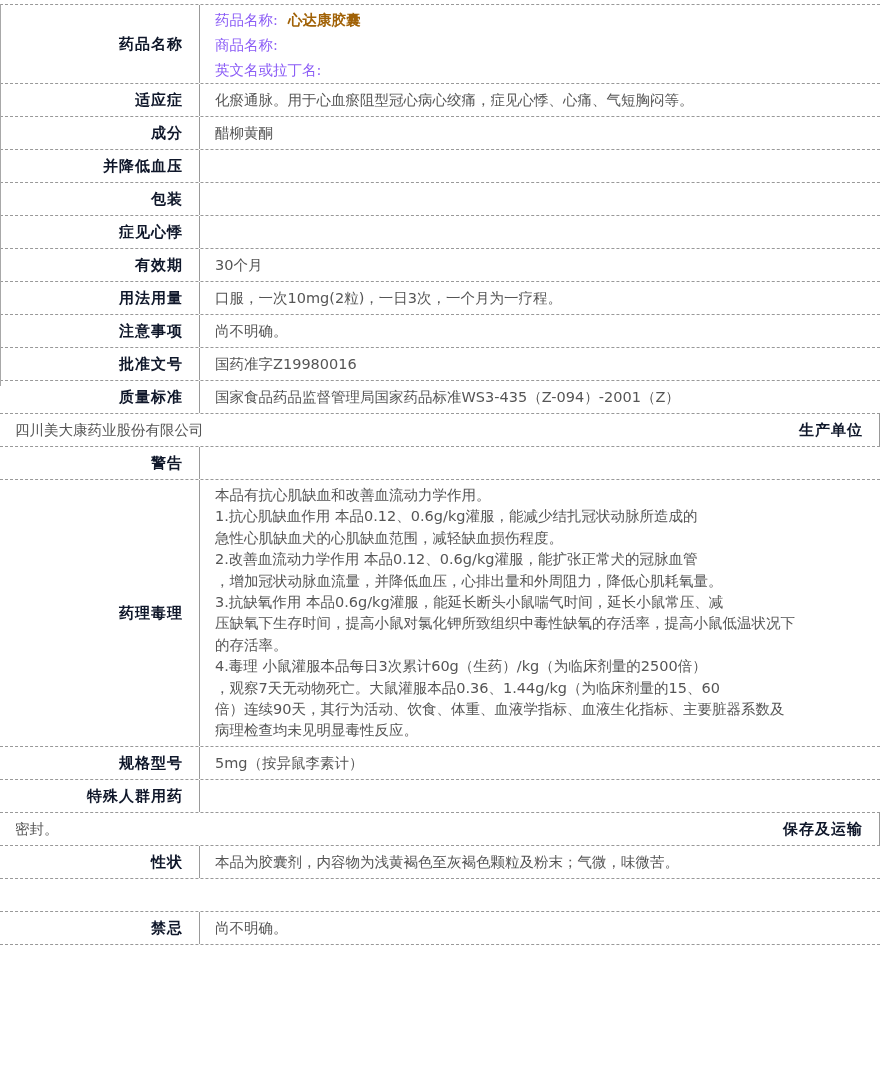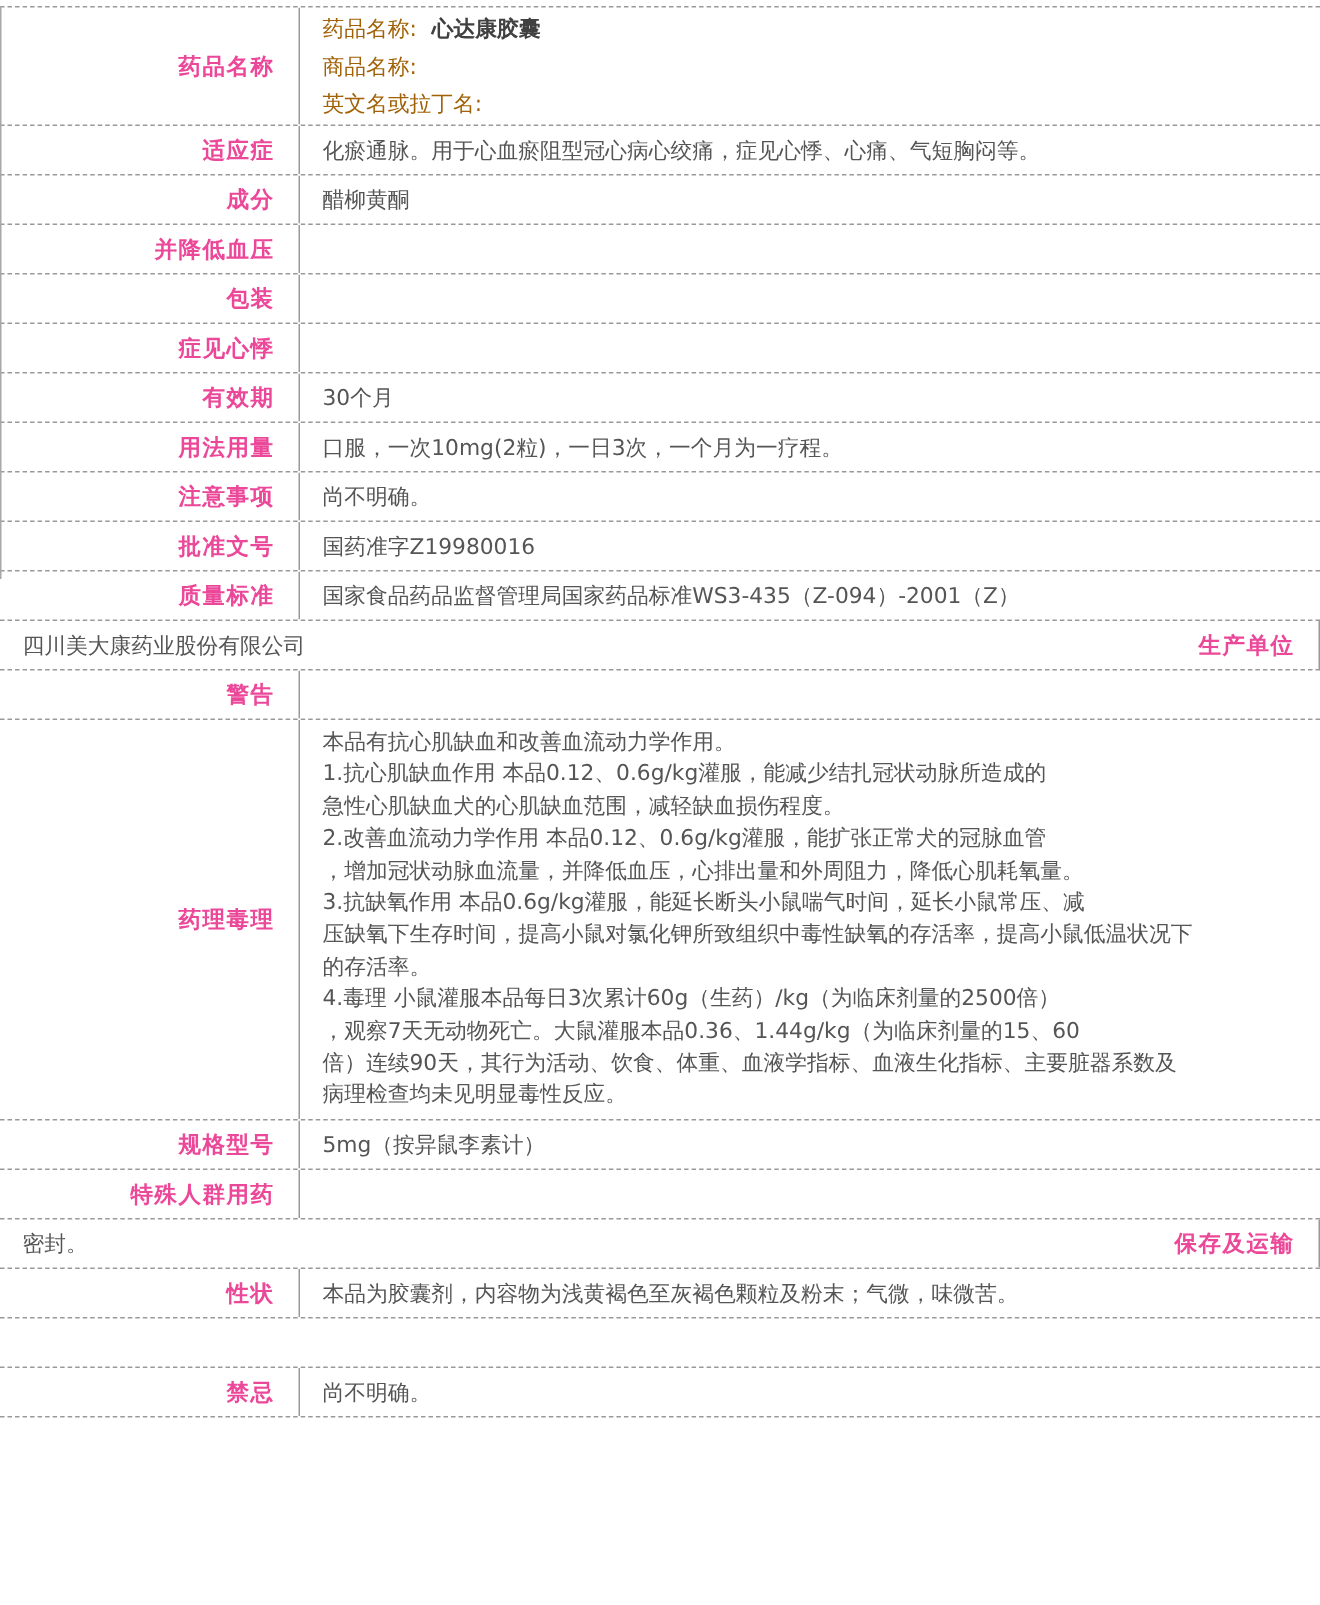--- a/index.html
+++ b/index.html
@@ -39,21 +39,21 @@
   .cell.label {
     width: 200px;
     flex: 0 0 200px;
     border-right: 1px solid #999999;
     display: flex;
     align-items: center;
     justify-content: flex-end;
     padding-right: 16px;
     font-size: 15px;
     font-weight: bold;
-    color: #ec4899;
+    color: #0f172a;
     letter-spacing: 1px;
   }
   .cell.value {
     flex: 1;
     display: flex;
     align-items: center;
     padding: 2px 12px 2px 15px;
     font-size: 14.5px;
     color: #555555;
   }
@@ -61,22 +61,22 @@
     display: block;
     padding-top: 3px;
     line-height: 25px;
   }
   .pharma-row .cell.value {
     align-items: flex-start;
     padding-top: 5px;
     line-height: 21.4px;
     white-space: pre-line;
   }
-  .field-gray { color: #a16207; }
-  .drug-name { color: #404040; font-weight: bold; margin-left: 10px; }
+  .field-gray { color: #8b5cf6; }
+  .drug-name { color: #a16207; font-weight: bold; margin-left: 10px; }
 </style>
 </head>
 <body>
 
 <div class="page">
   <div class="drug-table">
 
     <div class="row name-row">
       <div class="cell label">药品名称</div>
       <div class="cell value">

